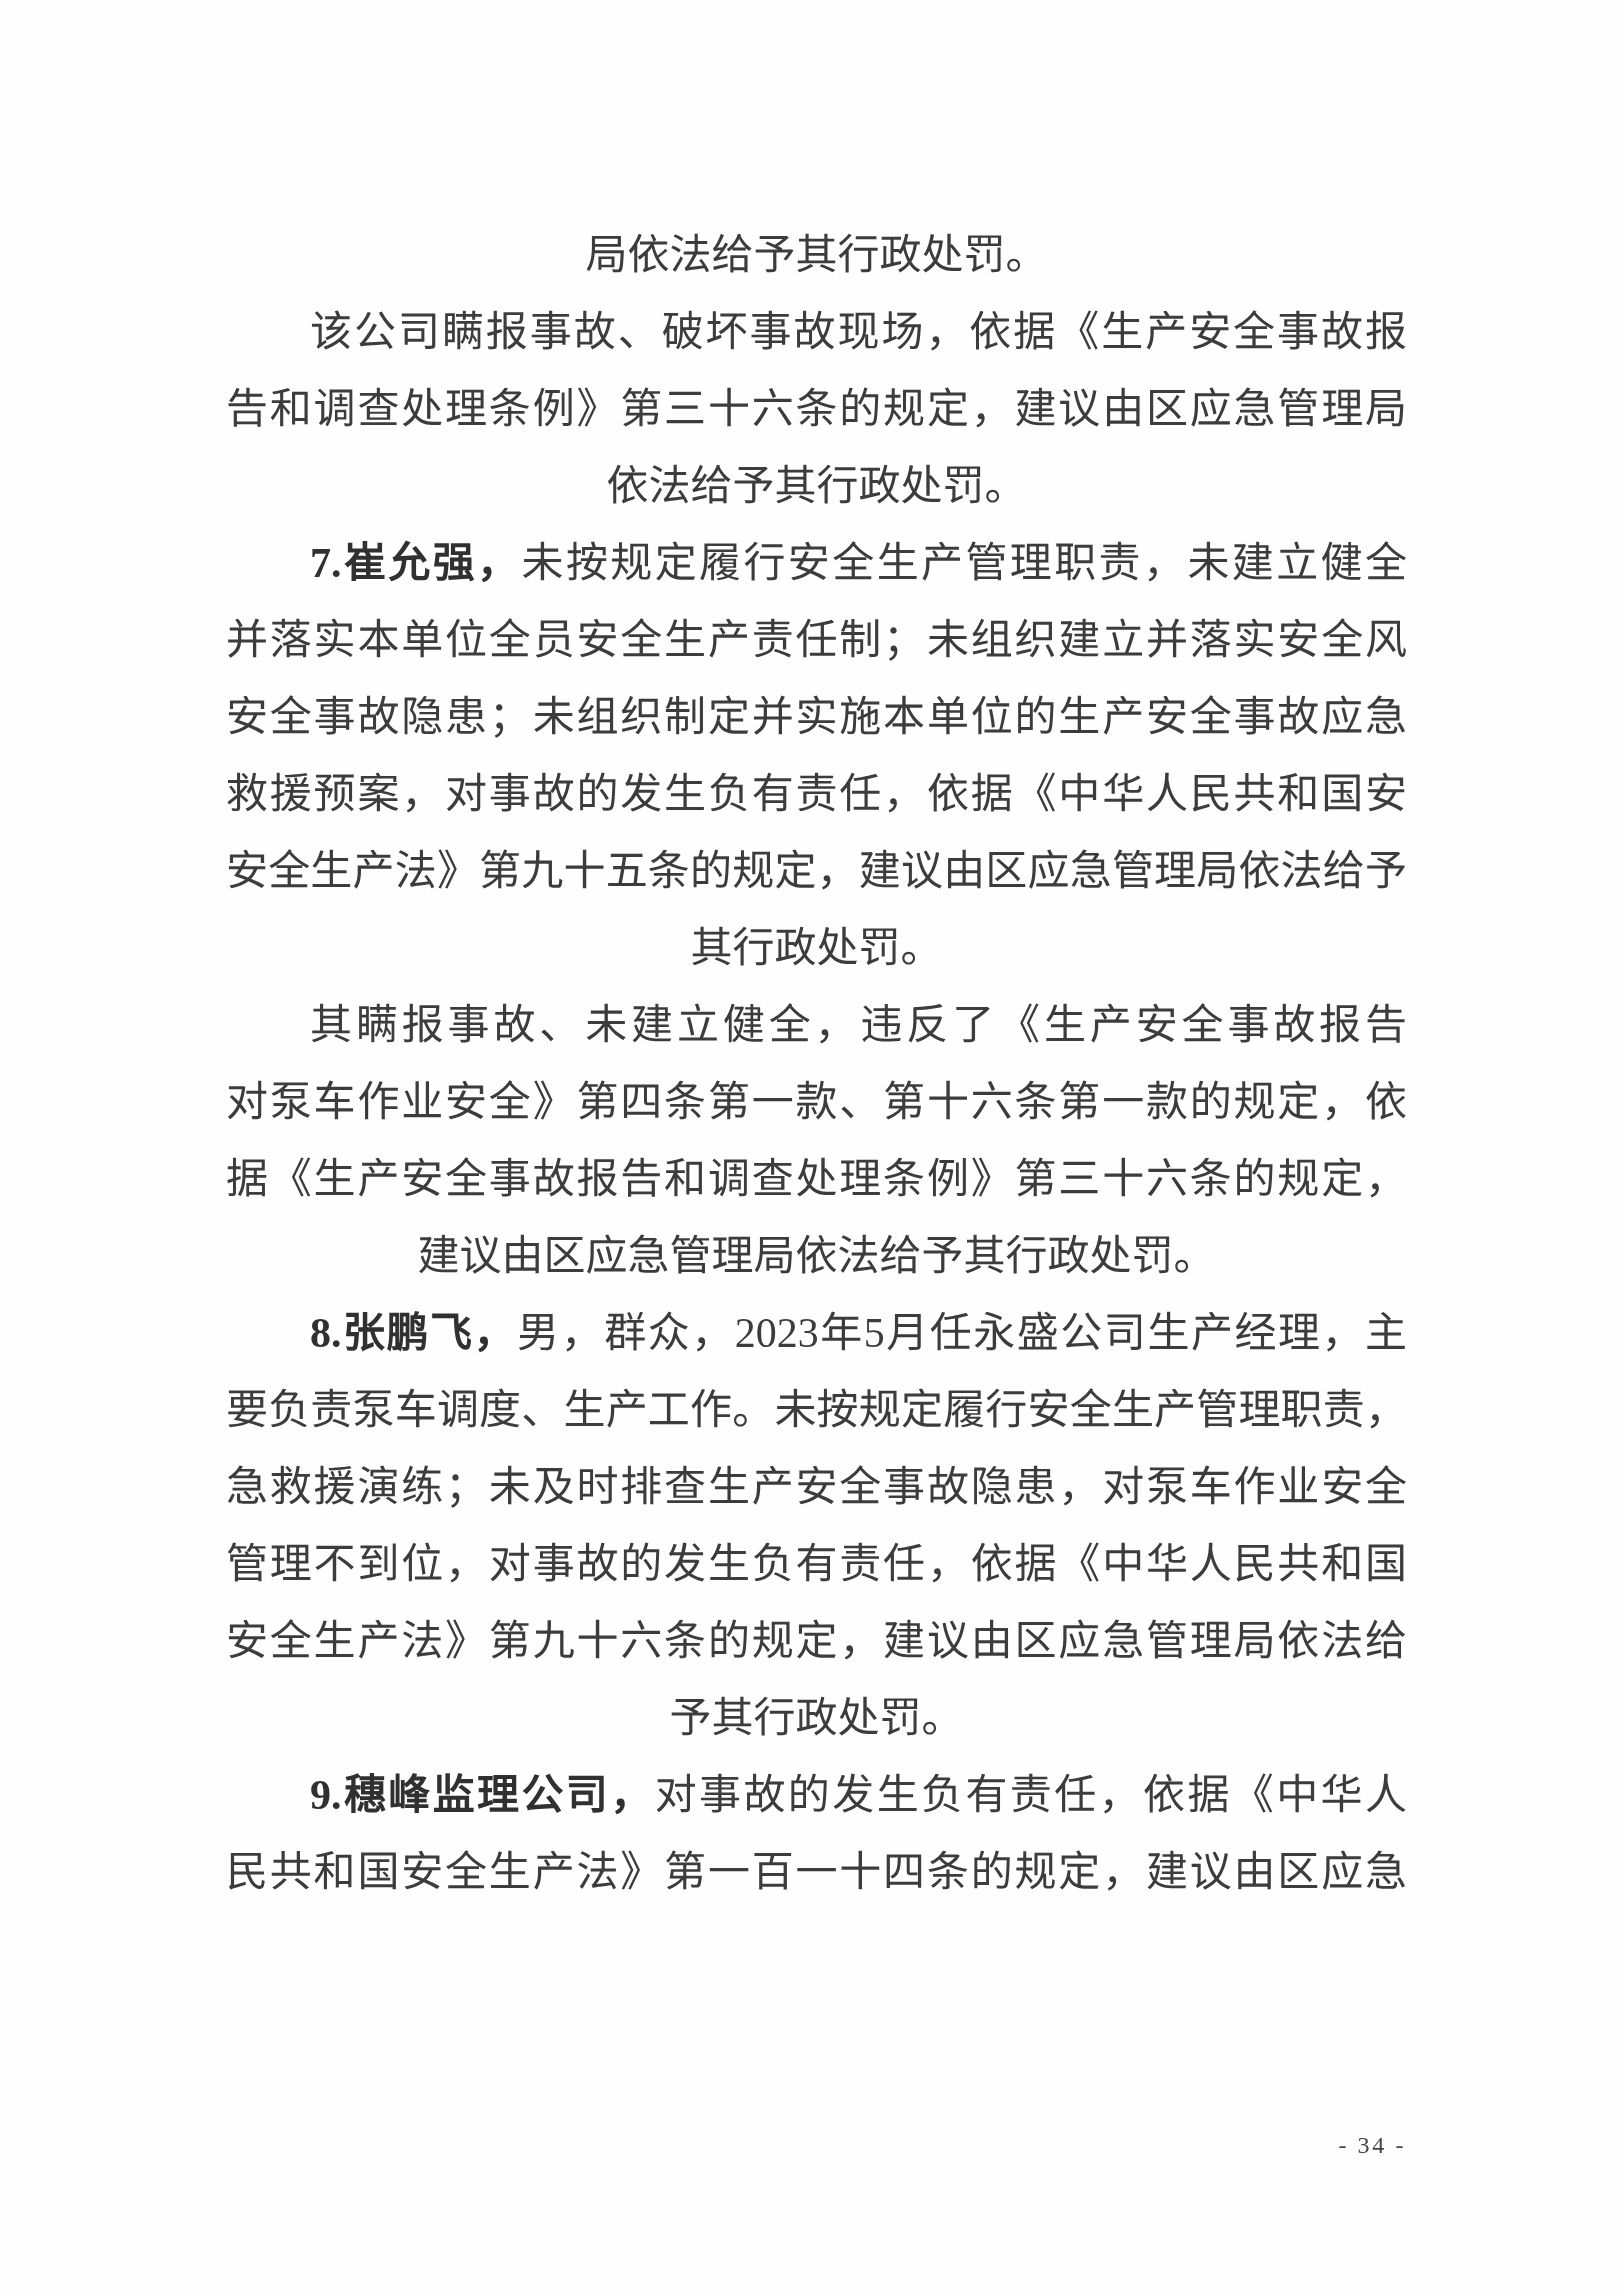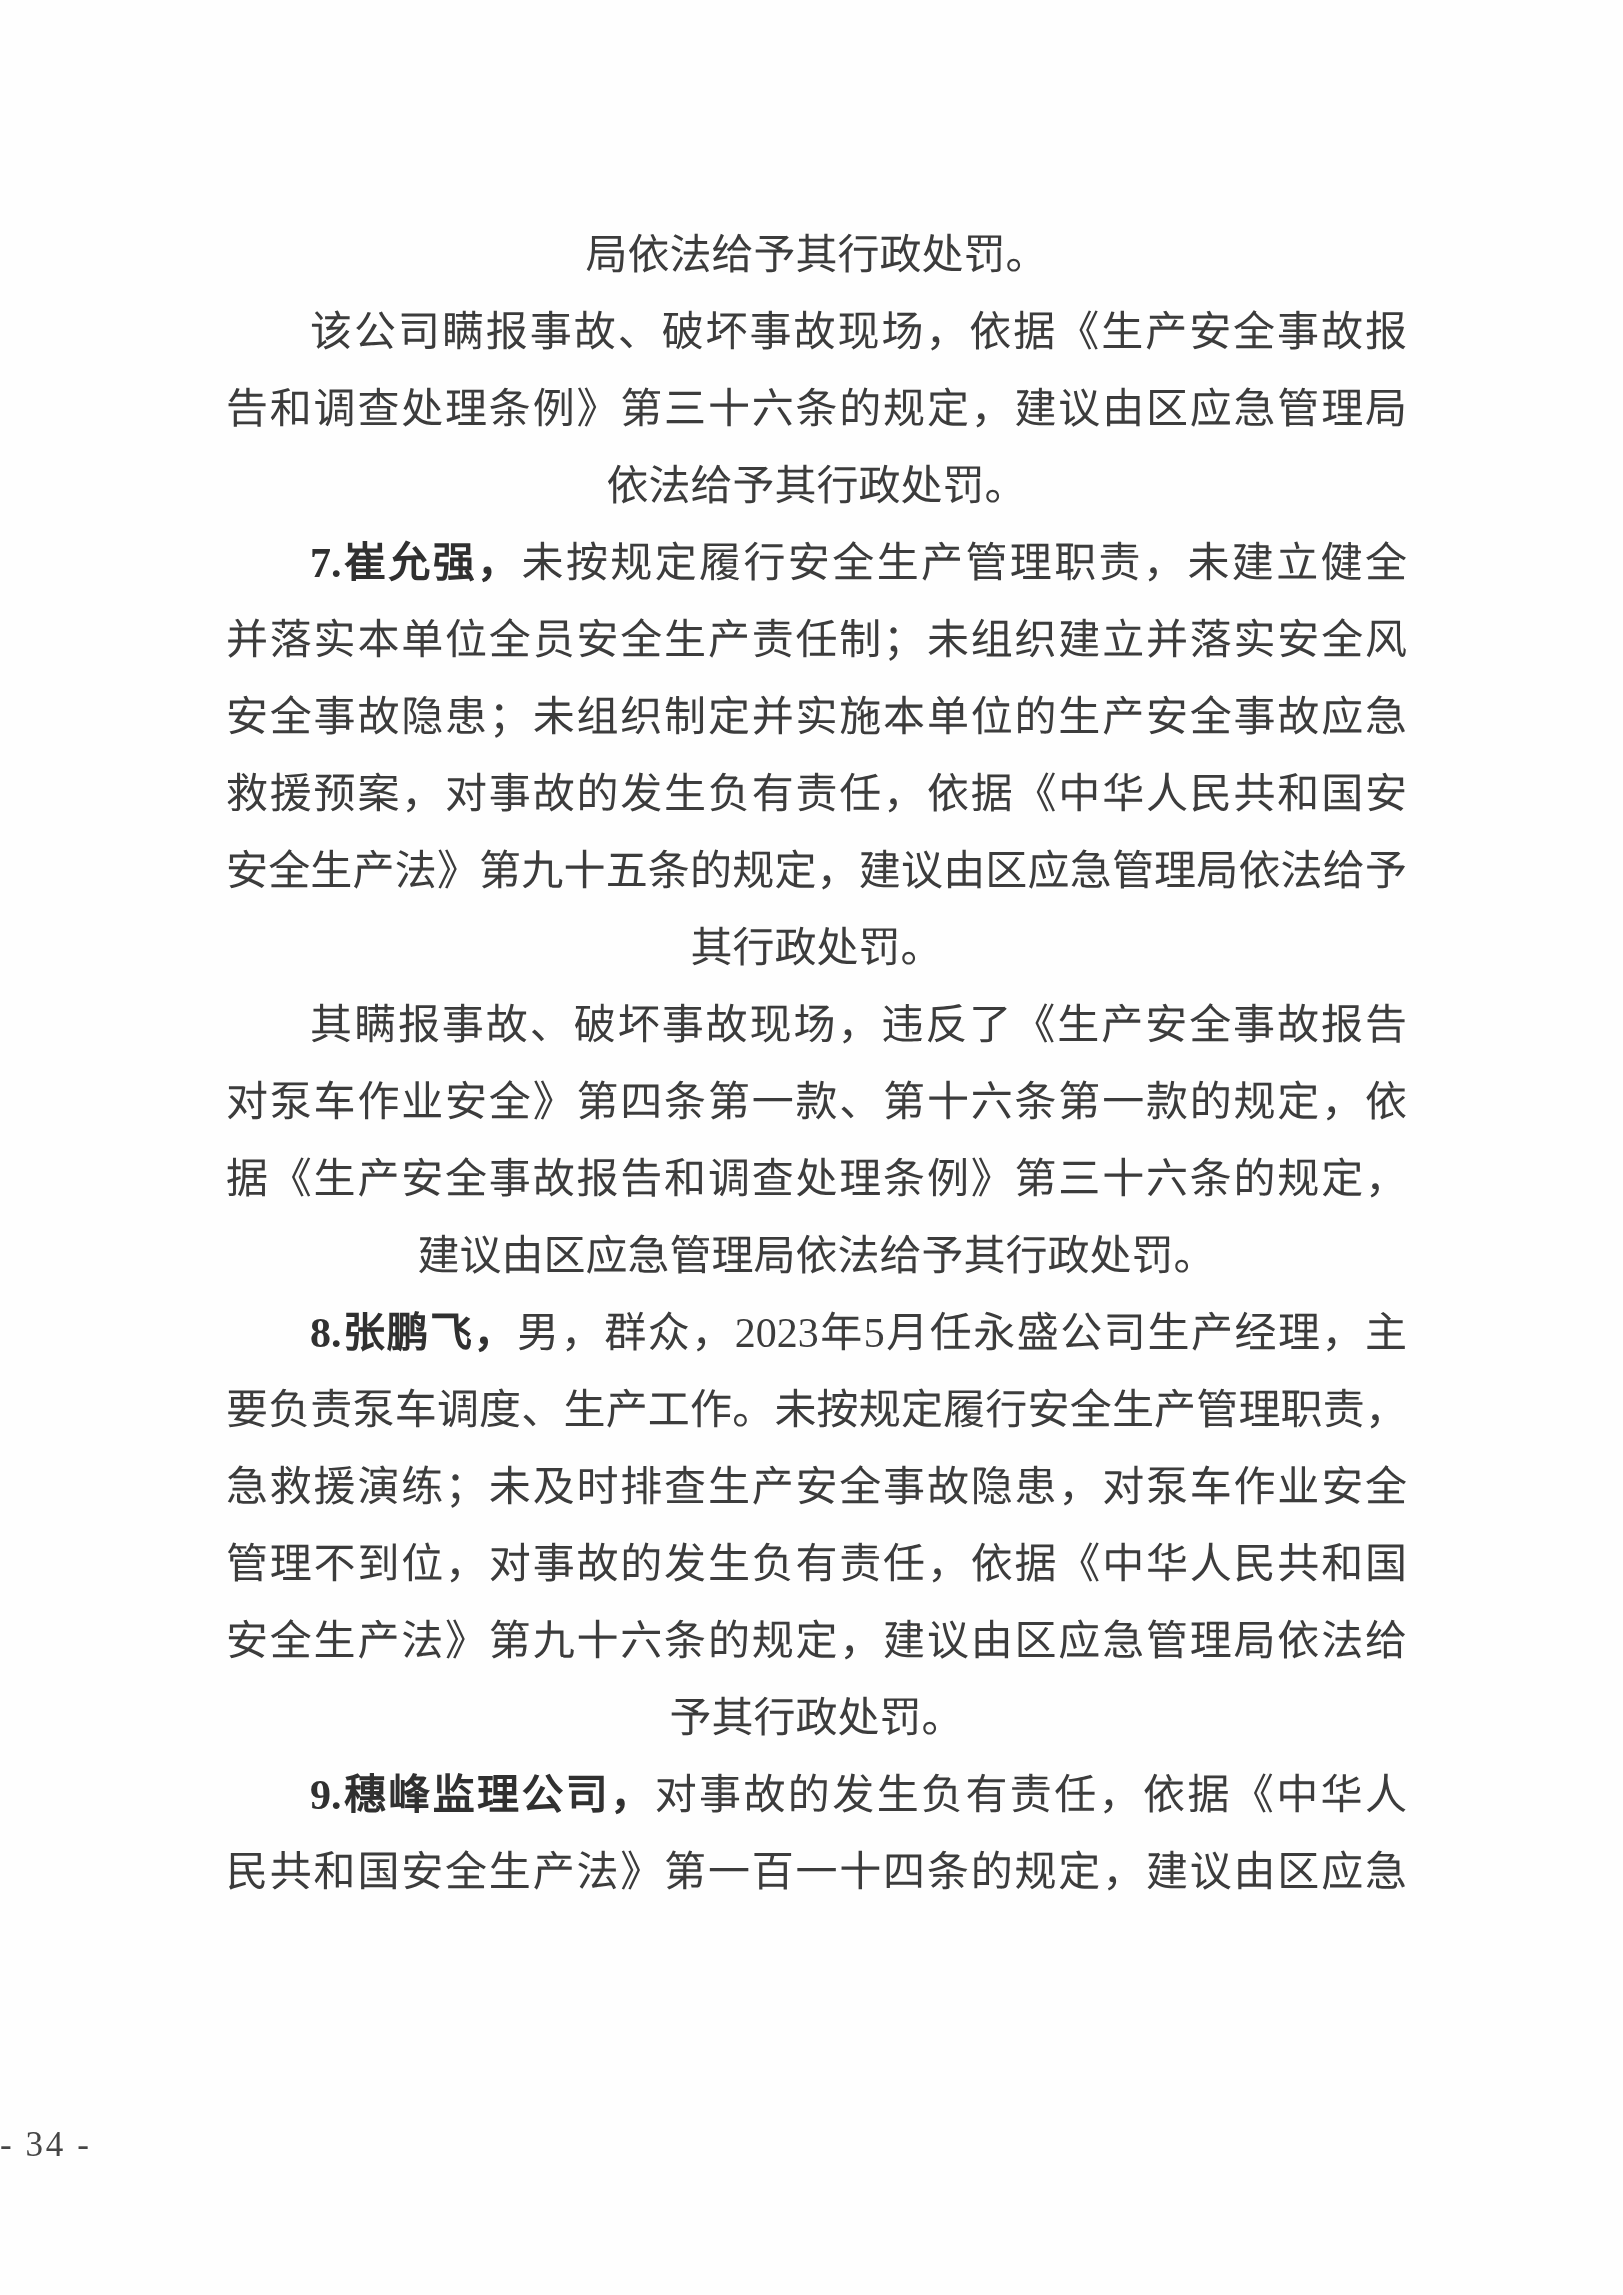--- a/index.html
+++ b/index.html
@@ -42,42 +42,42 @@
     font-weight: 700;
     color: #303030;
   }
   .page-footer {
     position: absolute;
     top: 2119px;
     left: 0;
     width: 1406px;
     height: 52px;
     line-height: 52px;
-    text-align: left;
-    font-size: 35px;
+    text-align: right;
+    font-size: 24px;
     color: #454545;
     letter-spacing: 2.6px;
   }
 </style>
 </head>
 <body>
 
 <div class="page">
   <main class="text-block" id="text-block">
       <div class="line"><span>局依法给予其行政处罚。</span></div>
       <div class="line indent fill"><span>该公司瞒报事故、破坏事故现场，依据《生产安全事故报</span></div>
       <div class="line fill"><span>告和调查处理条例》第三十六条的规定，建议由区应急管理局</span></div>
       <div class="line"><span>依法给予其行政处罚。</span></div>
       <div class="line indent fill"><span class="seg-bold">7.崔允强，</span><span>未按规定履行安全生产管理职责，未建立健全</span></div>
       <div class="line fill"><span>并落实本单位全员安全生产责任制；未组织建立并落实安全风</span></div>
       <div class="line fill"><span>安全事故隐患；未组织制定并实施本单位的生产安全事故应急</span></div>
       <div class="line fill"><span>救援预案，对事故的发生负有责任，依据《中华人民共和国安</span></div>
       <div class="line fill"><span>安全生产法》第九十五条的规定，建议由区应急管理局依法给予</span></div>
       <div class="line"><span>其行政处罚。</span></div>
-      <div class="line indent fill"><span>其瞒报事故、破坏事故现场，违反了《生产安全事故报告</span></div>
+      <div class="line indent fill"><span>其瞒报事故、未建立健全，违反了《生产安全事故报告</span></div>
       <div class="line fill"><span>对泵车作业安全》第四条第一款、第十六条第一款的规定，依</span></div>
       <div class="line fill"><span>据《生产安全事故报告和调查处理条例》第三十六条的规定，</span></div>
       <div class="line"><span>建议由区应急管理局依法给予其行政处罚。</span></div>
       <div class="line indent fill"><span class="seg-bold">8.张鹏飞，</span><span>男，群众，2023年5月任永盛公司生产经理，主</span></div>
       <div class="line fill"><span>要负责泵车调度、生产工作。未按规定履行安全生产管理职责，</span></div>
       <div class="line fill"><span>急救援演练；未及时排查生产安全事故隐患，对泵车作业安全</span></div>
       <div class="line fill"><span>管理不到位，对事故的发生负有责任，依据《中华人民共和国</span></div>
       <div class="line fill"><span>安全生产法》第九十六条的规定，建议由区应急管理局依法给</span></div>
       <div class="line"><span>予其行政处罚。</span></div>
       <div class="line indent fill"><span class="seg-bold">9.穗峰监理公司，</span><span>对事故的发生负有责任，依据《中华人</span></div>

